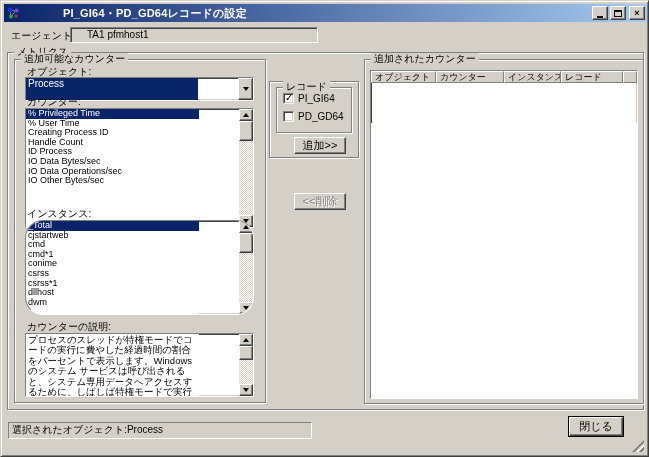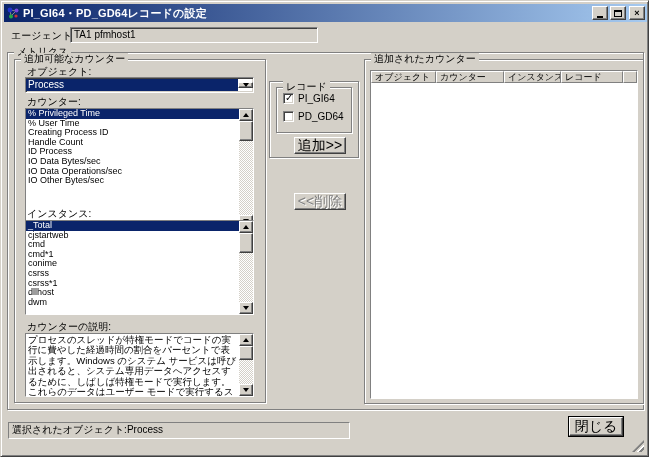--- a/index.html
+++ b/index.html
@@ -3,21 +3,21 @@
 <meta charset="utf-8">
 <style>
   html,body { margin:0; padding:0; background:#9a9a9a; font-family:"Liberation Sans","DejaVu Sans",sans-serif; }
   * { box-sizing:border-box; }
 
   .window {
     position:relative; width:649px; height:457px; background:#d4d0c8;
     border:1px solid; border-color:#d4d0c8 #404040 #404040 #d4d0c8;
     box-shadow: inset 1px 1px 0 #fff, inset -1px -1px 0 #808080;
   }
-  .abs { position:absolute; }
+  .abs { position:absolute;gap:40px; }
 
   
   .titlebar {
     left:3px; top:3px; width:643px; height:18px;
     background:linear-gradient(to right,#0a246a,#a6caf0);
     display:flex; align-items:center; padding:0 2px; overflow:hidden;
   }
   .app-icon { width:14px; height:14px; margin-right:3px; flex:0 0 auto; }
   .title { color:#fff; font-weight:bold; font-size:11px; flex:1 1 auto; white-space:nowrap; letter-spacing:0.2px; }
   .winbtns { display:flex; gap:2px; align-items:center; }
@@ -45,21 +45,21 @@
   .group {
     border:1px solid #808080; box-shadow: inset 1px 1px 0 #fff, 1px 1px 0 #fff;
   }
   .group-label {
     position:absolute; top:-7px; left:6px; background:#d4d0c8; padding:0 3px;
     font-size:10px; color:#000; line-height:12px; white-space:nowrap;
   }
   .lbl { font-size:10px; color:#000; white-space:nowrap; }
 
   
-  .combo { height:16px; display:flex;align-items:center; }
+  .combo { height:24px; display:flex; }
   .combo-field { flex:1 1 auto; background:#0a246a; color:#fff; font-size:10px; line-height:12px; padding:0 2px; overflow:hidden; white-space:nowrap; }
   .combo-btn { flex:0 0 15px; display:flex; align-items:center; justify-content:center; }
   .tri-down { width:0; height:0; border-left:3px solid transparent; border-right:3px solid transparent; border-top:4px solid #000; }
   .tri-up   { width:0; height:0; border-left:3px solid transparent; border-right:3px solid transparent; border-bottom:4px solid #000; }
 
   
   .listbox { display:flex; overflow:hidden; }
   .list-items { flex:1 1 auto; overflow:hidden; background:#fff; }
   .list-item { font-size:9px; line-height:9.6px; padding-left:2px; white-space:nowrap; color:#000; }
   .list-item.selected { background:#0a246a; color:#fff; }
@@ -72,21 +72,21 @@
   .descbox { display:flex; overflow:hidden; }
   .desc-text { flex:1 1 auto; background:#fff; font-size:9.5px; line-height:10.4px; padding:1px 2px; color:#000; overflow:hidden; word-break:break-all; }
 
   
   .chk-row { display:flex; align-items:center; gap:4px; height:12px; margin:4px 4px 6px 6px; }
   .checkbox { width:11px; height:11px; background:#fff; border:1px solid; border-color:#808080 #fff #fff #808080; box-shadow: inset 1px 1px 0 #404040, inset -1px -1px 0 #d4d0c8; position:relative; flex:0 0 auto; }
   .checkbox.checked::after { content:"✓"; position:absolute; left:1px; top:-2px; font-size:10px; font-weight:bold; color:#000; }
   .chk-label { font-size:10px; white-space:nowrap; }
 
   
-  .btn { font-size:14px; color:#000; display:flex; align-items:center; justify-content:center; cursor:default; white-space:nowrap;text-align:center; }
+  .btn { font-size:11px; color:#000; display:flex; align-items:center; justify-content:center; cursor:default; white-space:nowrap;text-align:center; }
   .btn.disabled { color:#808080; text-shadow:1px 1px 0 #fff; }
   .btn-default { outline:1px solid #000; }
 
   
   .listview { display:flex; flex-direction:column; overflow:hidden; }
   .lv-header { display:flex; flex:0 0 12px; background:#d4d0c8; }
   .lv-col {
     background:#d4d0c8; border:1px solid; border-color:#fff #808080 #808080 #fff;
     font-size:9px; line-height:10px; padding:0 0 0 3px; white-space:nowrap; overflow:hidden; color:#000;
   }
@@ -128,21 +128,21 @@
         </span>
       <span class="winbtn">
           <span class="glyph-max"></span>
         </span>
       <span class="winbtn" style="margin-left:1px;">×</span>
     </span>
   </div>
 
   <div class="abs lbl" style="left:10px; top:28px;">エージェント名:</div>
   <div class="abs sunken-flat" style="left:69px; top:26px; width:248px; height:16px;">
-    <div style="font-size:10px; line-height:13px; padding-left:3px; white-space:nowrap;">TA1 pfmhost1</div>
+    <div style="font-size:10px; line-height:13px; padding-left:16px; white-space:nowrap;">TA1 pfmhost1</div>
   </div>
 
   <div class="abs group" style="left:6px; top:51px; width:637px; height:358px;">
     <span class="group-label">メトリクス</span>
   </div>
 
   <div class="abs group" style="left:13px; top:58px; width:252px; height:344px;">
     <span class="group-label">追加可能なカウンター</span>
   </div>
 
@@ -175,21 +175,21 @@
       <div class="sb-thumb"></div>
       <div class="track"></div>
       <div class="sb-btn">
           <span class="tri-down"></span>
         </div>
     </div>
   </div>
 
   <div class="abs lbl" style="left:26px; top:206px;">インスタンス:</div>
 
-  <div class="abs sunken listbox" style="left:24px; top:219px; width:229px; height:95px;">
+  <div class="abs sunken listbox" style="left:24px; top:219px; width:229px; height:95px;border-radius:18px;">
     <div class="list-items">
         <div class="list-item selected"><span>_Total</span></div>
         <div class="list-item"><span>cjstartweb</span></div>
         <div class="list-item"><span>cmd</span></div>
         <div class="list-item"><span>cmd*1</span></div>
         <div class="list-item"><span>conime</span></div>
         <div class="list-item"><span>csrss</span></div>
         <div class="list-item"><span>csrss*1</span></div>
         <div class="list-item"><span>dllhost</span></div>
         <div class="list-item"><span>dwm</span></div>
@@ -250,19 +250,19 @@
     <div class="lv-header">
         <div class="lv-col"><span>オブジェクト</span></div>
         <div class="lv-col"><span>カウンター</span></div>
         <div class="lv-col"><span>インスタンス</span></div>
         <div class="lv-col"><span>レコード</span></div>
         <div class="lv-col"><span></span></div>
       </div>
     <div class="lv-body"></div>
   </div>
 
-  <div class="abs statusfield" style="left:7px; top:421px; width:342px; height:17px;">選択されたオブジェクト:Process</div>
+  <div class="abs statusfield" style="left:7px; top:421px; width:304px; height:17px;">選択されたオブジェクト:Process</div>
 
   <div class="abs raised btn btn-default" style="left:568px; top:416px; width:54px; height:19px;">閉じる</div>
 
   <div class="abs grip"></div>
 
 </div>
 
 </body></html>

